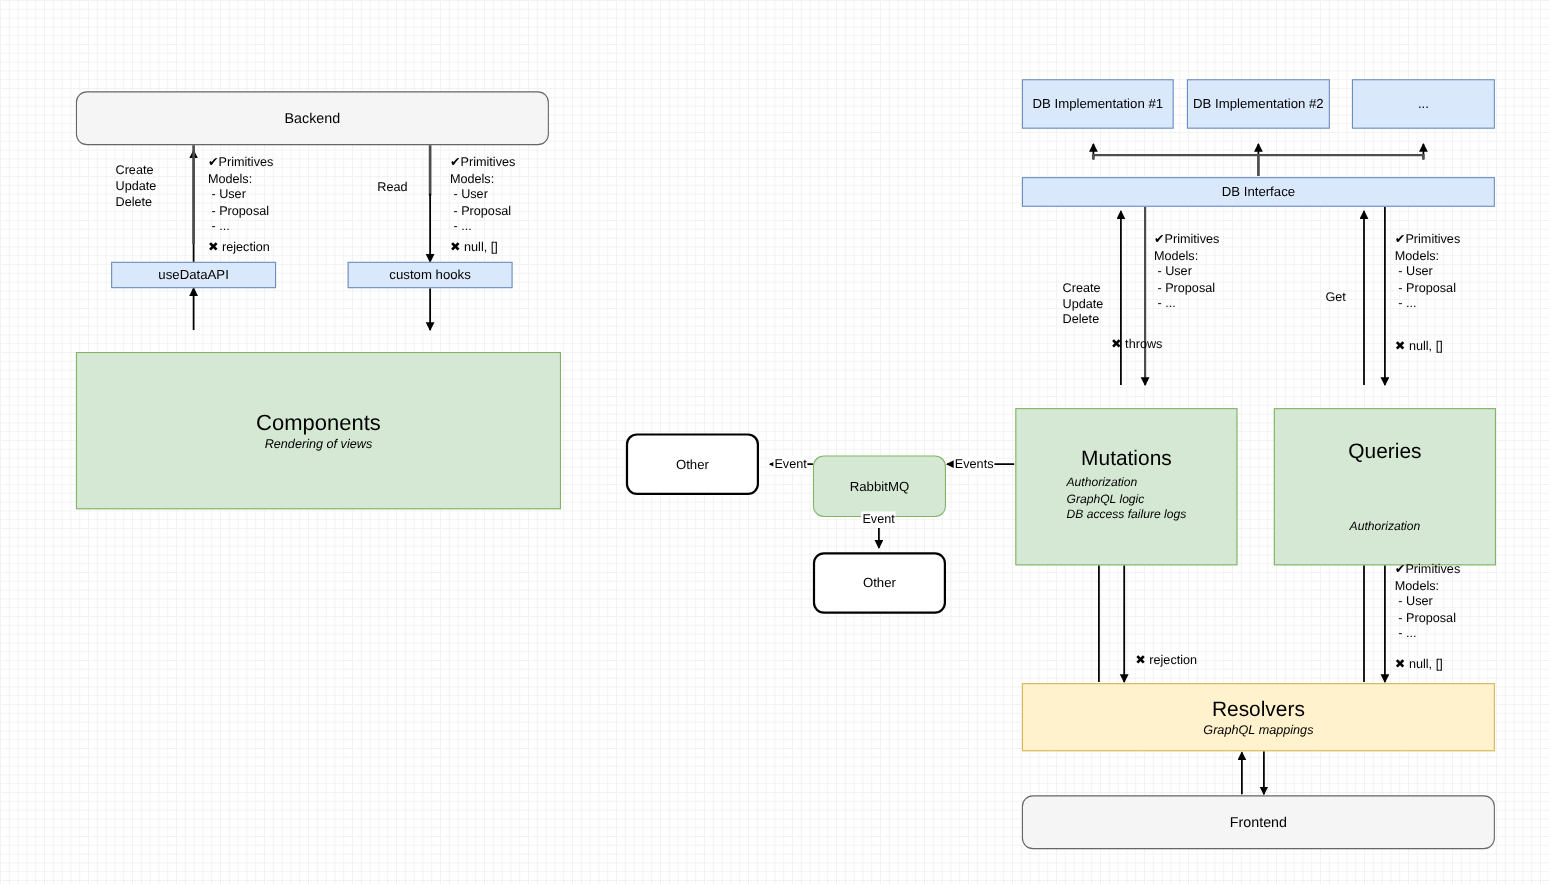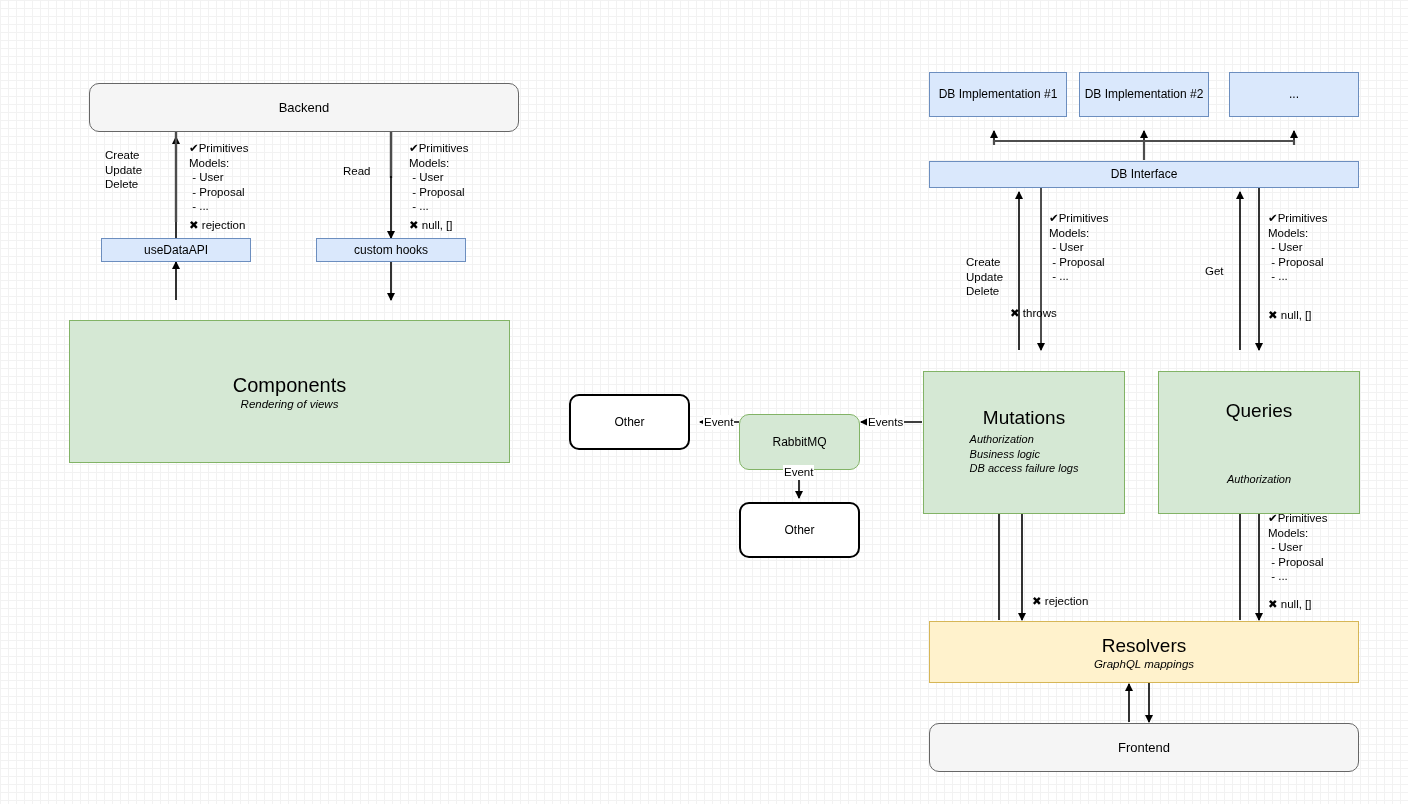--- a/index.html
+++ b/index.html
@@ -147,21 +147,21 @@
 
     <g>
       <line x1="1129" y1="722" x2="1129" y2="684" stroke="#000000" stroke-width="1.6" marker-end="url(#ah-black)"></line>
     </g>
 
     <g>
       <line x1="1149" y1="682" x2="1149" y2="722" stroke="#000000" stroke-width="1.6" marker-end="url(#ah-black)"></line>
     </g>
   </svg>
 
-  <div class="node rounded n-gray" style="left:69px;top:83px;width:430px;height:49px;margin-left:20px;">
+  <div class="node rounded n-gray" style="left:69px;top:83px;width:430px;height:49px;">
     <div class="title-md">Backend</div>
   </div>
 
   <div class="node n-blue" style="left:101px;top:238px;width:150px;height:24px;">
     <div class="title-sm">useDataAPI</div>
   </div>
 
   <div class="node n-blue" style="left:316px;top:238px;width:150px;height:24px;text-align:center;">
     <div class="title-sm">custom hooks</div>
   </div>
@@ -196,21 +196,21 @@
   </div>
 
   <div class="node n-blue" style="left:929px;top:161px;width:430px;height:27px;">
     <div class="title-sm">DB Interface</div>
   </div>
 
   <div class="node n-green" style="left:923px;top:351px;width:202px;height:143px;justify-content:flex-start;padding-top:34px;">
     <div class="title-lg">Mutations</div>
     <div class="sublist" style="margin-top:3px;">
       <div>Authorization</div>
-      <div>Business logic</div>
+      <div>GraphQL logic</div>
       <div>DB access failure logs</div>
     </div>
   </div>
 
   <div class="node n-green" style="left:1158px;top:351px;width:202px;height:143px;gap:48px;">
     <div class="title-lg">Queries</div>
     <div class="sublist" style="text-align:center;margin-top:2px;">
       <div>Authorization</div>
     </div>
   </div>

